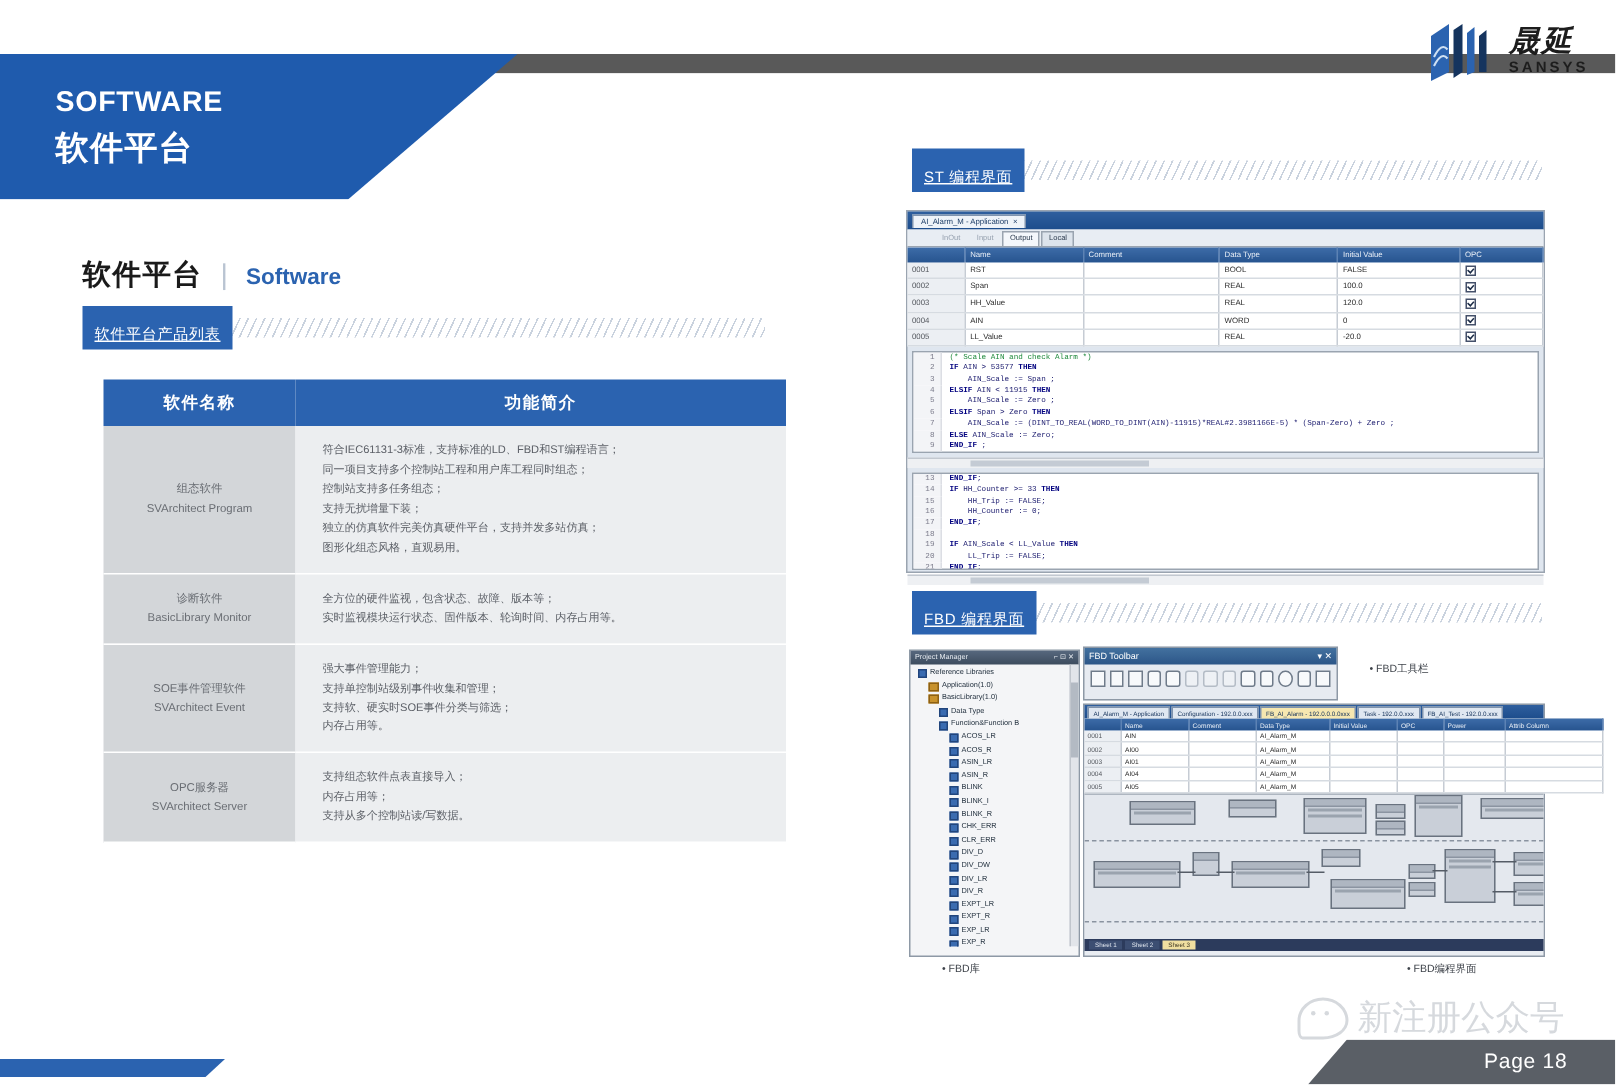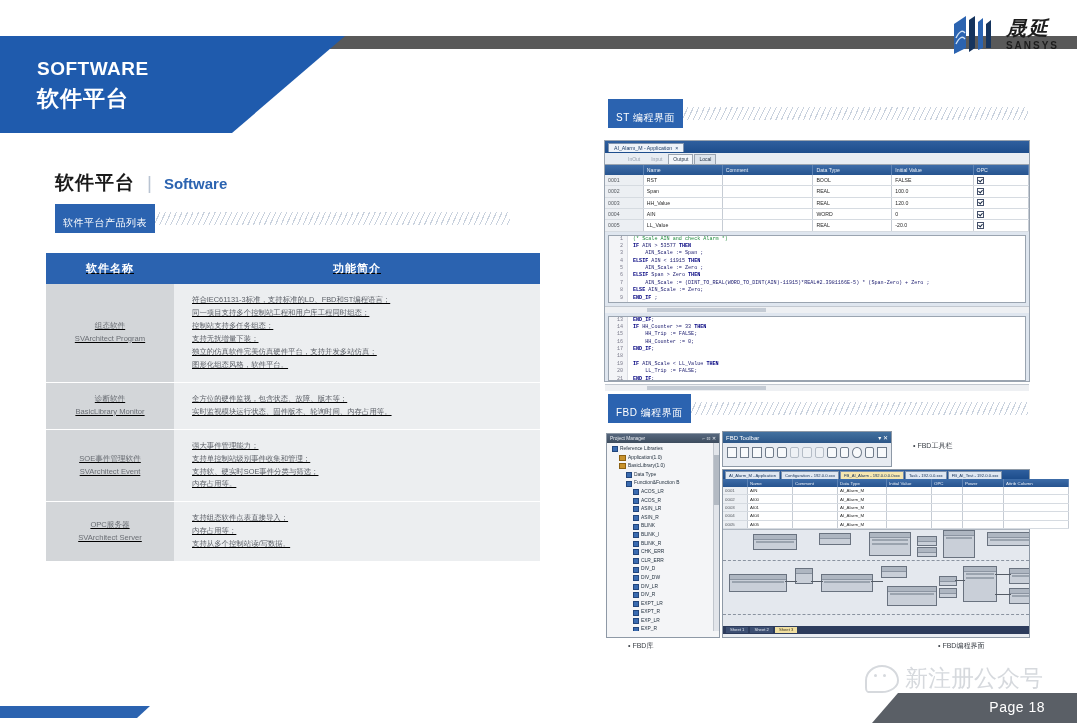--- a/index.html
+++ b/index.html
@@ -32,34 +32,33 @@
 
   
   .sec-title{position:absolute;left:55px;top:170px;display:flex;align-items:baseline;gap:12px;}
   .sec-title .cn{font-size:19px;font-weight:bold;color:#1a1a1a;letter-spacing:1px;}
   .sec-title .bar{color:#b9c4d2;font-size:19px;font-weight:300;}
   .sec-title .en{font-size:15px;font-weight:bold;color:#2b63b0;}
 
   .tagrow{position:absolute;left:55px;top:210px;width:455px;height:16px;display:flex;align-items:center;}
   .tag{
     background:#2b63b0;color:#fff;font-size:10px;padding:12px 8px 3px 8px;
-    letter-spacing:.5px;white-space:nowrap;z-index:2;
+    letter-spacing:.5px;white-space:nowrap;z-index:2;text-decoration:underline;
   }
   .hatch{
     flex:1;height:13px;margin-left:-1px;
     background:repeating-linear-gradient(115deg,#c9d2de 0 1px,transparent 1px 5px);
   }
   .tagrow.right{left:608px;top:105px;width:420px;}
   .tagrow.right2{left:608px;top:400px;width:420px;}
 
   
   table.prod{
-    position:absolute;left:46px;top:253px;width:494px;border-collapse:collapse;
+    position:absolute;left:69px;top:253px;width:455px;border-collapse:collapse;
     table-layout:fixed;
-    text-decoration:underline;
   }
   table.prod th{
     background:#2b63b0;color:#fff;font-size:11px;font-weight:bold;
     padding:8px 4px;letter-spacing:1px;border:none;
   }
   table.prod th.c1{width:120px;}
   table.prod td{
     vertical-align:middle;border-bottom:1px solid #ffffff;
     font-size:7.4px;line-height:1.75;color:#5b5f66;
   }
@@ -245,21 +244,21 @@
           <td class="name">
             <div>组态软件</div>
             <div>SVArchitect Program</div>
           </td>
           <td class="desc">
             <div>符合IEC61131-3标准，支持标准的LD、FBD和ST编程语言；</div>
             <div>同一项目支持多个控制站工程和用户库工程同时组态；</div>
             <div>控制站支持多任务组态；</div>
             <div>支持无扰增量下装；</div>
             <div>独立的仿真软件完美仿真硬件平台，支持并发多站仿真；</div>
-            <div>图形化组态风格，软件平台。</div>
+            <div>图形化组态风格，直观易用。</div>
           </td>
         </tr>
         <tr>
           <td class="name">
             <div>诊断软件</div>
             <div>BasicLibrary Monitor</div>
           </td>
           <td class="desc">
             <div>全方位的硬件监视，包含状态、故障、版本等；</div>
             <div>实时监视模块运行状态、固件版本、轮询时间、内存占用等。</div>

